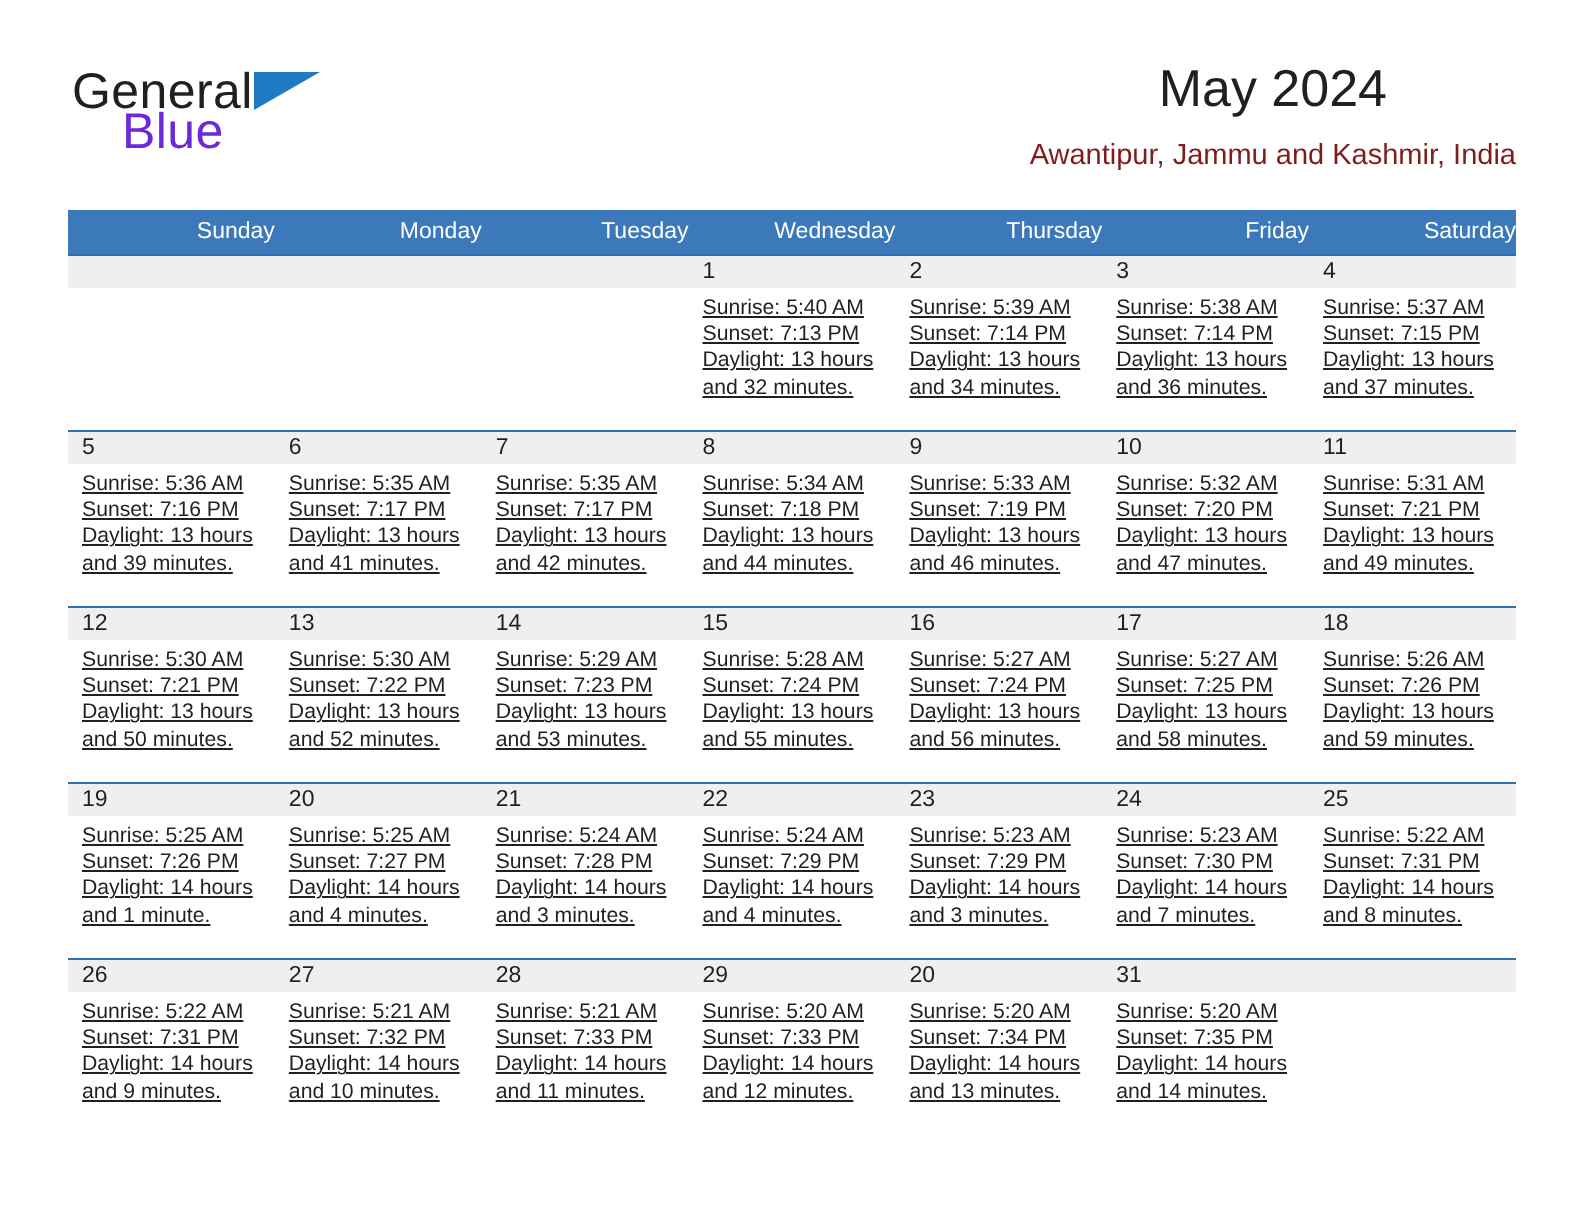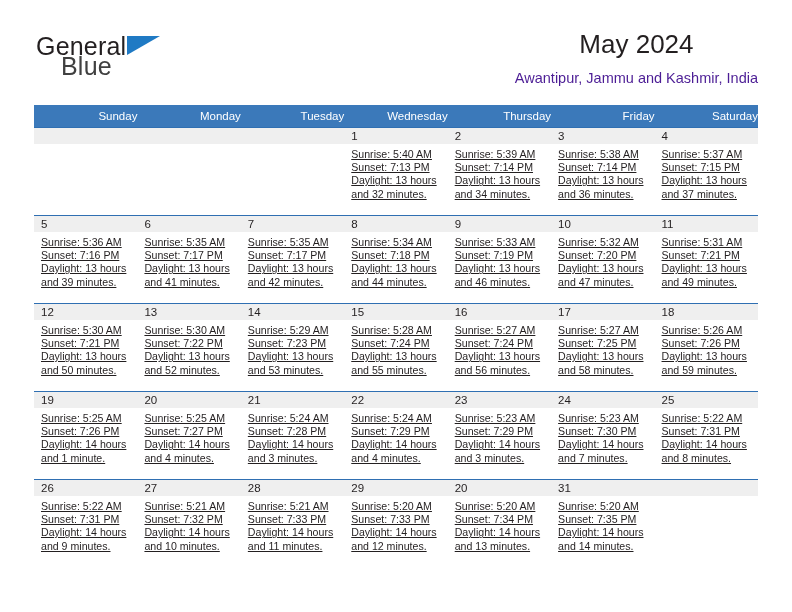--- a/index.html
+++ b/index.html
@@ -48,21 +48,21 @@
     color: #231f20;
     font-weight: 400;
   }
   .brand-blue {
     position: absolute;
     left: 27px;
     top: 20px;
     font-size: 25px;
     line-height: 25px;
     letter-spacing: 0.2px;
-    color: #404040;
+    color: #6d28d9;
     font-weight: 400;
   }
   .brand-triangle {
     position: absolute;
     left: 93px;
     top: 2px;
     width: 0;
     height: 0;
     border-top: 19px solid #1f7ac4;
     border-right: 33px solid transparent;
@@ -78,21 +78,21 @@
     font-size: 26px;
     line-height: 32px;
     color: #231f20;
     font-weight: 400;
     white-space: nowrap;
   }
   .cal-subtitle {
     margin-top: 9px;
     font-size: 14.5px;
     line-height: 18px;
-    color: #4c1d95;
+    color: #7f1d1d;
     font-weight: 400;
     white-space: nowrap;
   }
 
   
   .calendar {
     position: absolute;
     left: 34px;
     top: 105px;
     width: 724px;

